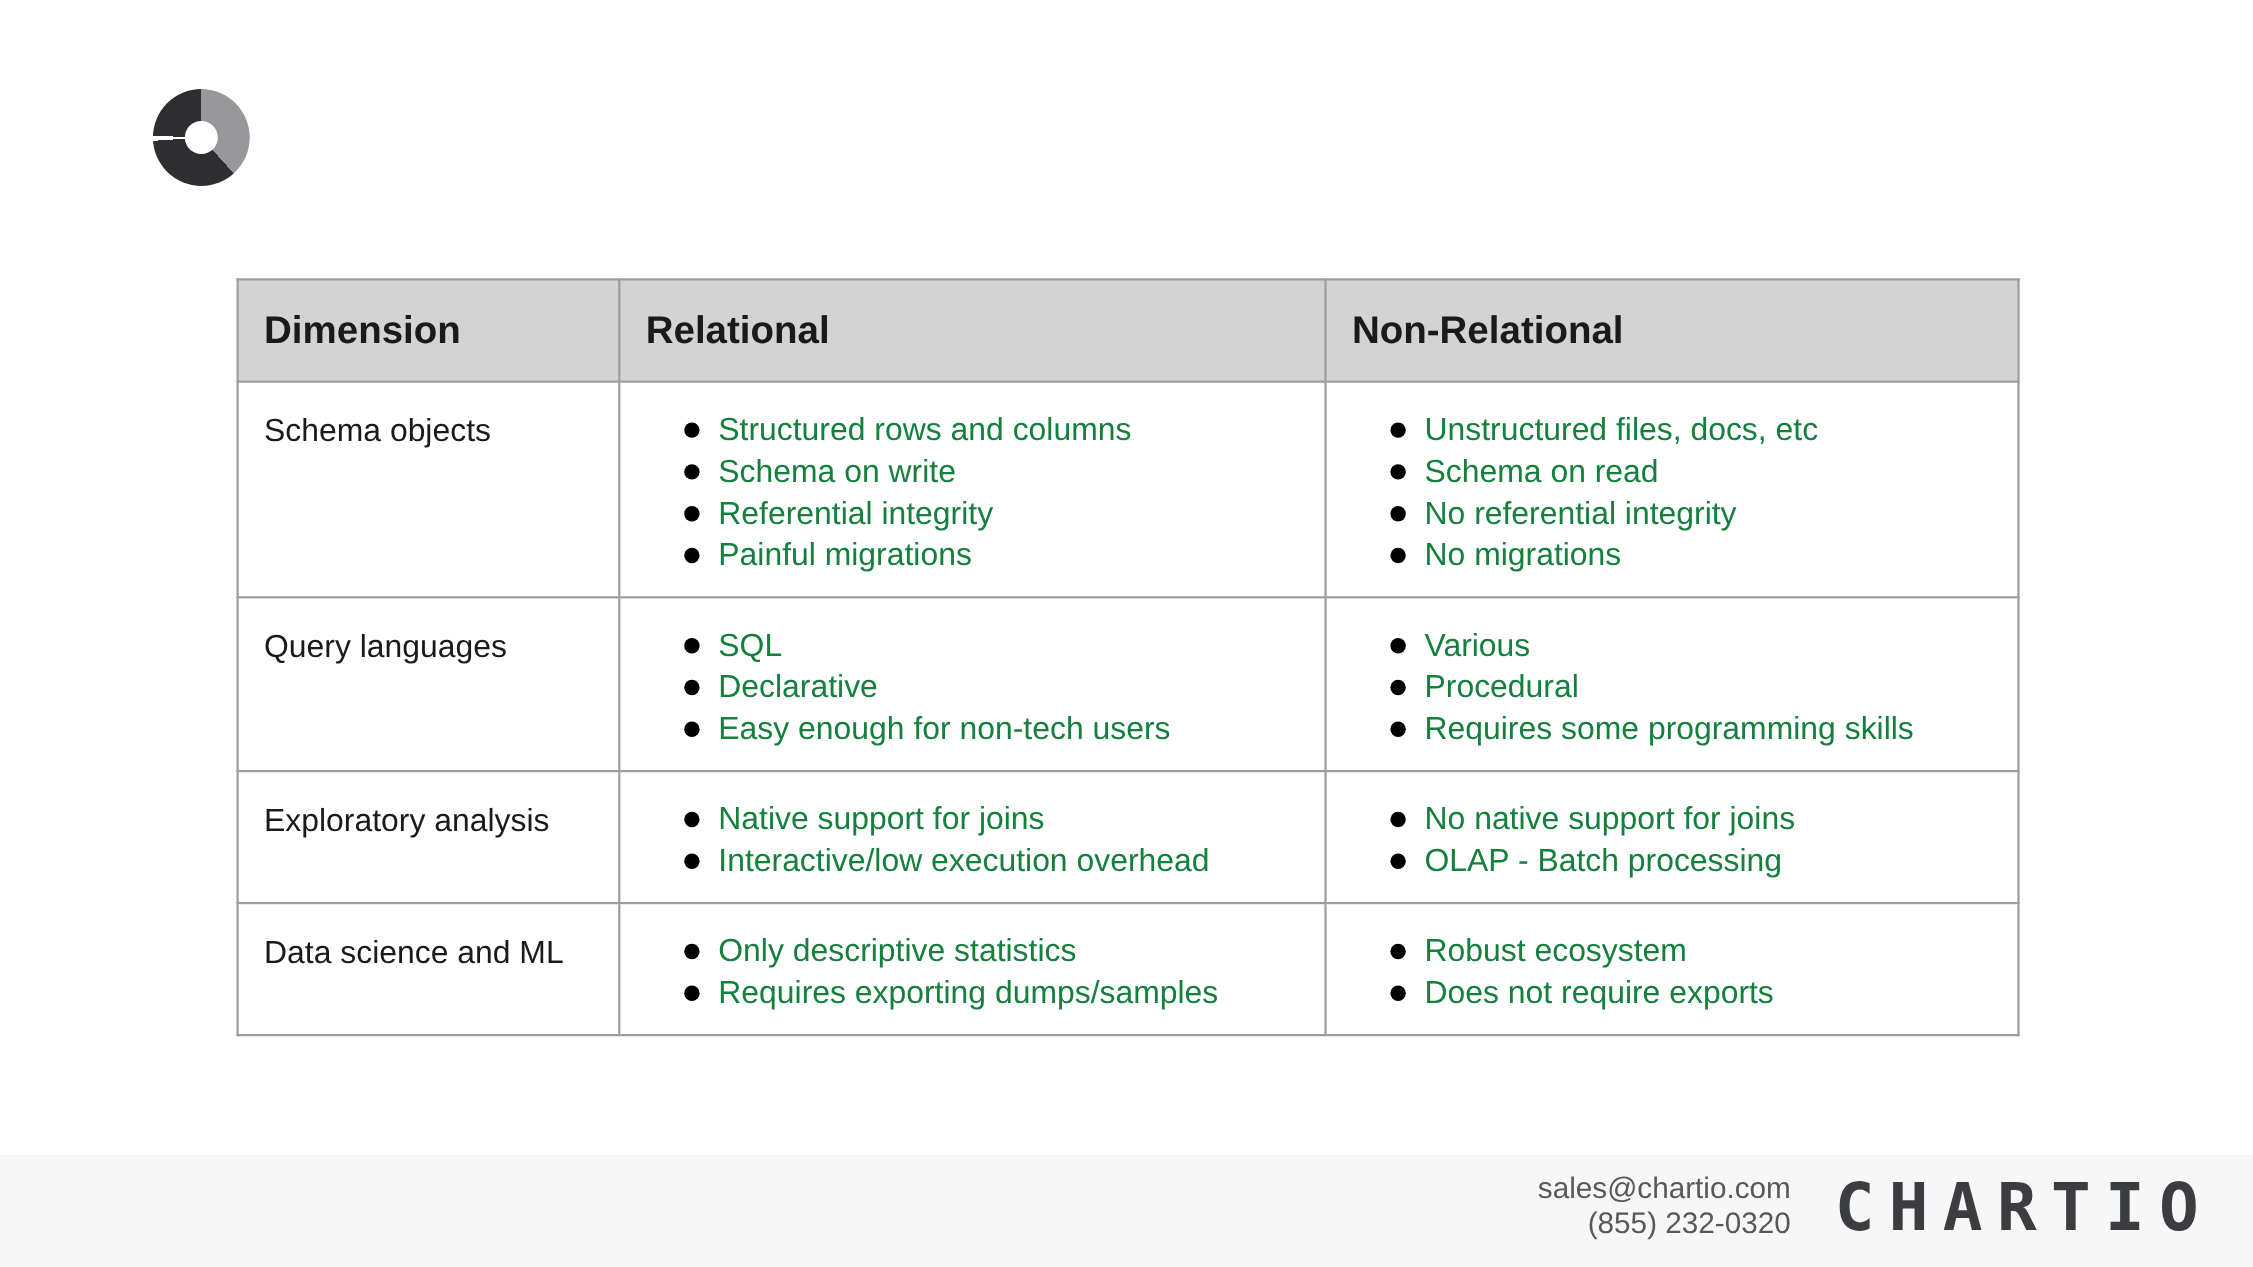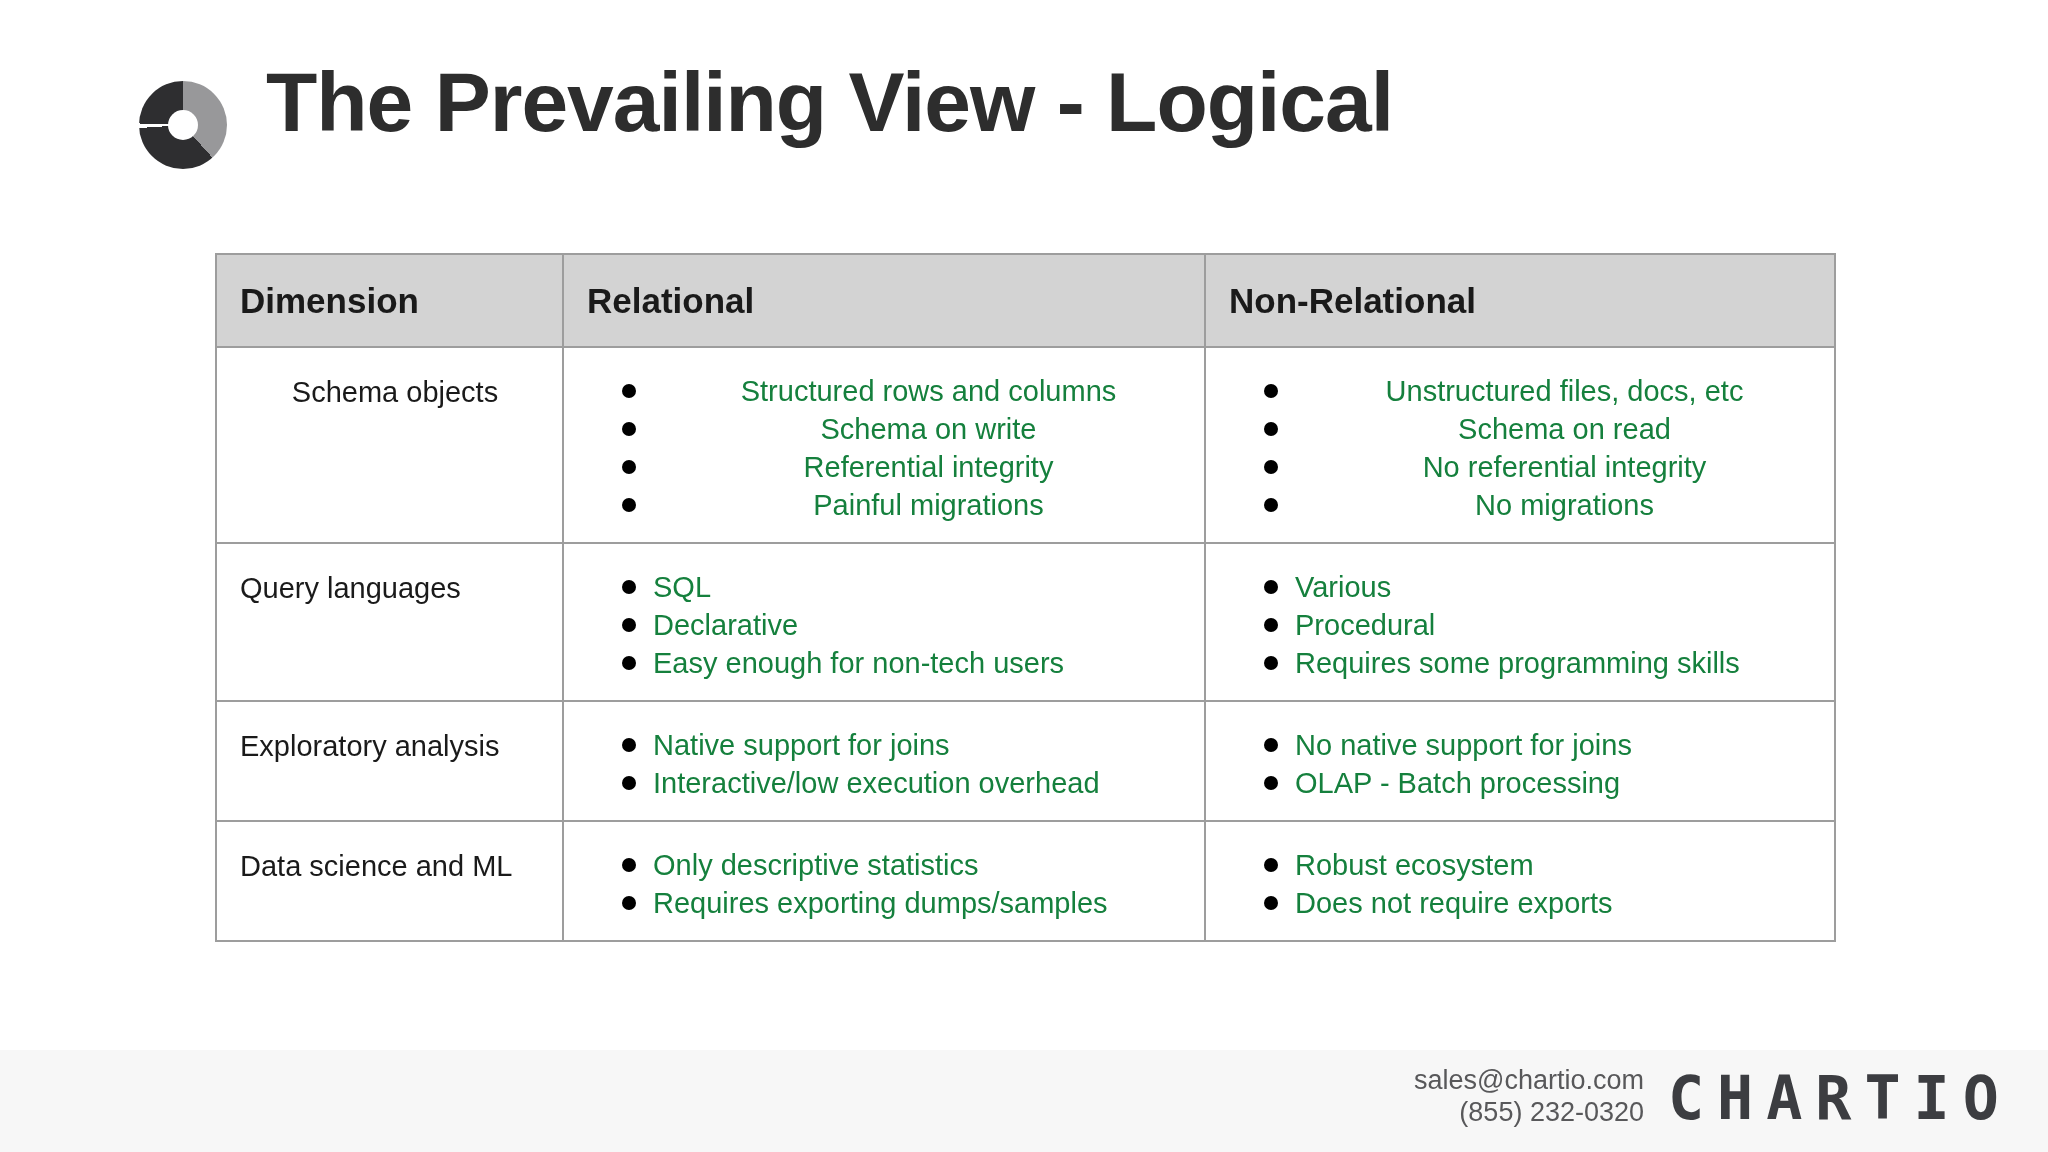--- a/index.html
+++ b/index.html
@@ -55,45 +55,44 @@
   }
   td.list-cell li {
     position: relative; padding-left: 89px;
     font-size: 29px; line-height: 38px; color: #15803d;
     white-space: nowrap;
   }
   td.list-cell li::before {
     content: ""; position: absolute; left: 58px; top: 12px;
     width: 14px; height: 14px; border-radius: 50%; background: #000000;
   }
-  tr.r1 { height: 187px; text-align: center; } tr.r2 { height: 158px; }
+  tr.r1 { height: 187px; } tr.r2 { height: 158px; }
   tr.r3 { height: 111px; margin-top: 28px; } tr.r4 { height: 116px; margin-left: 46px; }
 
   
   .footer {
     position: absolute; left: 0; top: 1050px; width: 2048px; height: 102px;
     background: #f7f7f7;
   }
   .contact {
-    position: absolute; top: 14px; right: 404px; text-align: right;
+    position: absolute; top: 14px; right: 420px; text-align: right;
     font-size: 27px; line-height: 32px; color: #58585a;
   }
   .wordmark {
     position: absolute; top: 13px; left: 1668px;
     font-family: "DejaVu Sans Mono", monospace; font-weight: bold;
     font-size: 60px; letter-spacing: 13px; color: #3c3d41; white-space: nowrap;
   }
 </style>
 </head>
 <body>
 
 <div class="slide">
 
   <span class="logo-donut"></span>
-  <h1 class="slide-title">The Prevailing View - Logical</h1>
 
   <table class="compare">
     <colgroup>
         <col class="c1">
         <col class="c2">
         <col class="c3">
       </colgroup>
     <thead>
       <tr>
         <th>Dimension</th>

